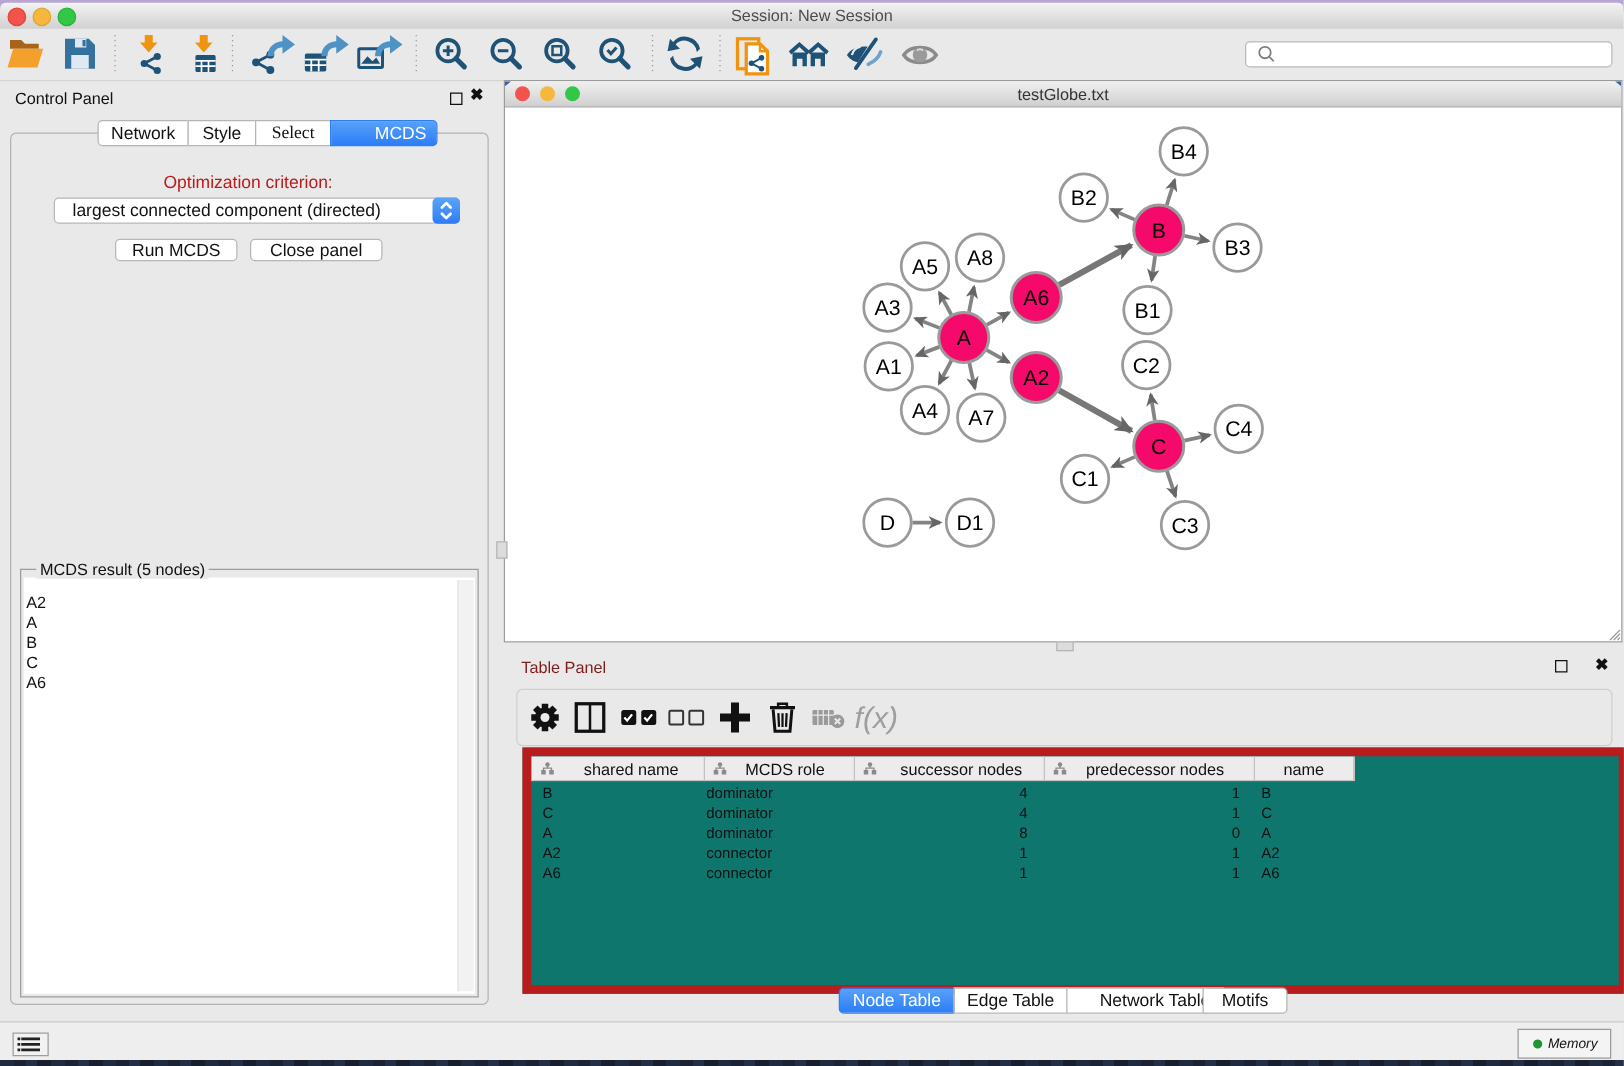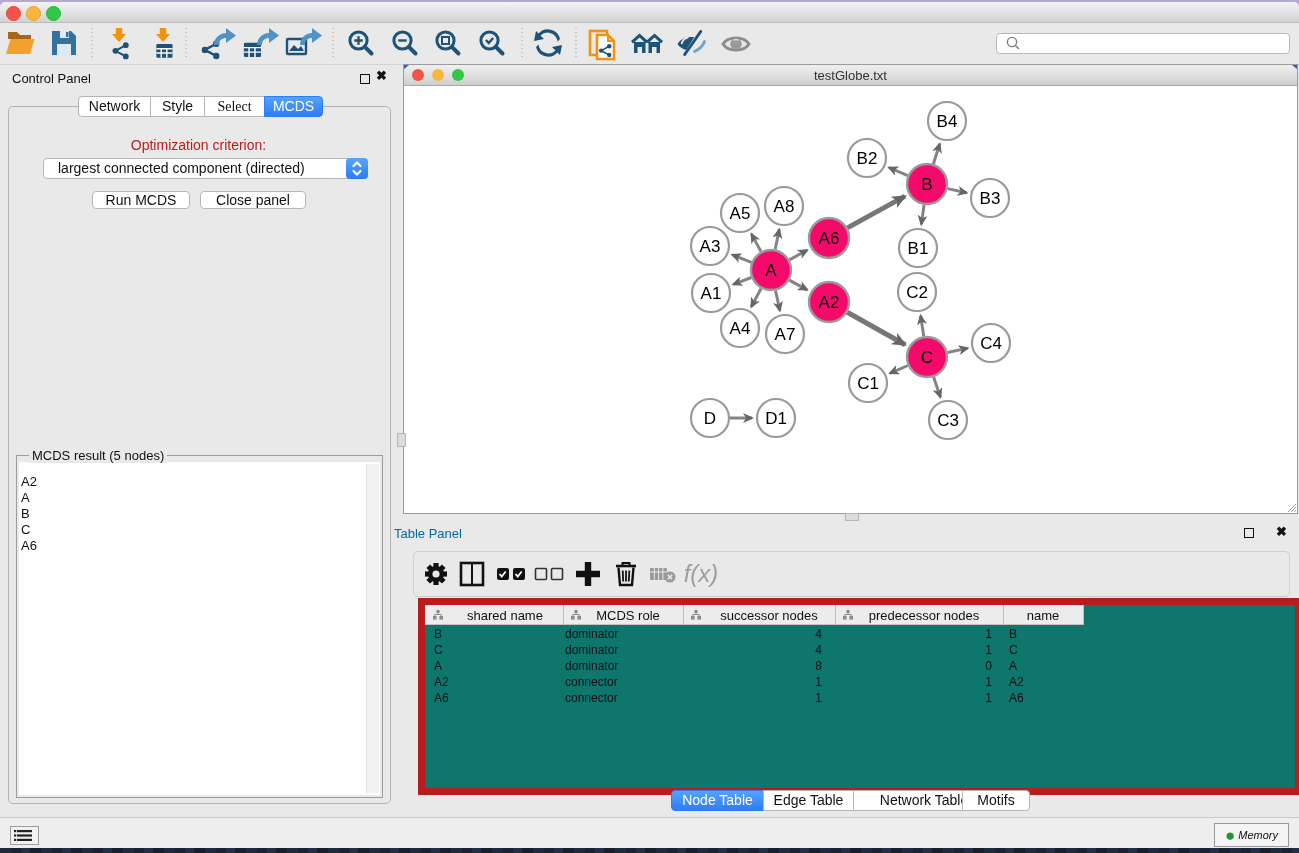--- a/index.html
+++ b/index.html
@@ -17,21 +17,21 @@
 #searchbox{position:absolute;left:996px;top:10px;width:292px;height:19px;background:#fff;
  border:1px solid #b9b9b9;border-radius:4px;}
 
 #cp-title{left:12px;top:71px;font-size:13px;color:#111;}
 #cp-sq{left:360px;top:74px;width:8px;height:8px;border:1.5px solid #111;}
 #cp-x{left:376px;top:68px;font-size:13px;font-weight:bold;color:#111;}
 #cp-panel{left:8px;top:106px;width:381px;height:696px;background:#e9e9e9;
  border:1px solid #b3b3b3;border-radius:5px;}
 .tab{position:absolute;top:96px;height:19px;background:#fff;border:1px solid #b5b5b5;
  font-size:14px;color:#111;text-align:center;line-height:19px;}
-.tabsel{background:linear-gradient(#57a2f9,#2d7df6);color:#fff;border-color:#2d7df6;}
+.tabsel{background:linear-gradient(#57a2f9,#2d7df6);color:#fff;border-color:#2d7df6;padding-left:27px;}
 #opt-label{left:0px;top:137px;width:397px;text-align:center;font-size:14px;color:#b91c1c;}
 #dropdown{left:43px;top:158px;width:309px;height:19px;background:#fff;border:1px solid #b7b7b7;
  border-radius:4px;font-size:14px;color:#111;line-height:19px;}
 #dd-btn{position:absolute;right:-1px;top:-1px;width:22px;height:21px;border-radius:4px;
  background:linear-gradient(#5ba4fa,#2c7cf5);}
 .btn{position:absolute;background:#fff;border:1px solid #b7b7b7;border-radius:4px;
  font-size:14px;color:#111;text-align:center;}
 #fieldset{left:16px;top:455px;width:365px;height:341px;border:1px solid #9d9d9d;}
 #fs-white{position:absolute;left:2px;top:6px;right:2px;bottom:2px;background:#fff;}
 #fs-legend{position:absolute;left:12px;top:-8px;background:#e9e9e9;padding:0 3px;font-size:13px;color:#111;}
@@ -39,21 +39,21 @@
 #fs-scroll{position:absolute;right:3px;top:8px;width:12px;bottom:4px;background:#f2f2f2;border-left:1px solid #e2e2e2;}
 
 #netwin{left:403px;top:64px;width:893px;height:448px;background:#fff;
  border:1px solid #9b9b9b;}
 #net-titlebar{position:absolute;left:0;top:0;width:893px;height:20px;
  background:linear-gradient(#f0f0f0,#d8d8d8 75%,#cfcfcf);border-bottom:1px solid #a8a8a8;}
 #net-titlebar .tl{position:absolute;width:12px;height:12px;border-radius:50%;top:4px;}
 #net-title-text{position:absolute;left:0;right:0;top:3px;text-align:center;font-size:13px;color:#333;}
 #graph{position:absolute;left:0;top:22px;}
 
-#tp-title{left:394px;top:526px;font-size:13px;color:#0369a1;}
+#tp-title{left:417px;top:526px;font-size:13px;color:#7f1d1d;}
 #tp-sq{left:1244px;top:528px;width:8px;height:8px;border:1.5px solid #111;}
 #tp-x{left:1276px;top:524px;font-size:13px;font-weight:bold;color:#111;}
 #tp-toolbar{left:413px;top:551px;width:875px;height:44px;background:#e9e9e9;
  border:1px solid #cfcfcf;border-radius:5px;}
 #tp-table{left:418px;top:598px;width:870px;height:183px;background:#0f766e;border:7px solid #b91c1c;}
 .tr{position:absolute;left:0;width:870px;height:16px;font-size:12px;color:#111;}
 .tc{position:absolute;top:0;height:16px;line-height:16px;}
 .bt{position:absolute;top:790px;height:19px;background:#fff;border:1px solid #b5b5b5;
  font-size:14px;color:#111;text-align:center;line-height:19px;}
 .btsel{background:linear-gradient(#57a2f9,#2d7df6);color:#fff;border-color:#2d7df6;}
@@ -64,20 +64,21 @@
  border:1px solid #999;font-size:11px;color:#111;line-height:22px;text-align:center;}
 svg text{font-family:"Liberation Sans",sans-serif;}
 </style>
 </head>
 <body>
 <div class="abs" id="desktop-top"></div>
 <div class="abs" id="titlebar">
   <div class="tl" style="left:6px;background:#f2544c;border:1px solid #e0443d;"></div>
   <div class="tl" style="left:26px;background:#f6b73e;border:1px solid #e2a42f;"></div>
   <div class="tl" style="left:46px;background:#33c748;border:1px solid #27b33a;"></div>
+  <div id="title-text">Session: New Session</div>
 </div>
 <div class="abs" id="toolbar">
 <div id="searchbox"></div>
 <svg width="1299" height="41" viewBox="0 0 1299 41" style="position:absolute;left:0;top:0;">
 <defs>
  <g id="sharen" fill="#1e5377">
   <circle cx="-7" cy="1" r="3.6"></circle>
           <circle cx="6" cy="-6" r="3.6"></circle>
           <circle cx="6" cy="8" r="3.6"></circle>
   <path d="M-7,1 L6,-6 M-7,1 L6,8" stroke="#1e5377" stroke-width="2.6" fill="none"></path>

